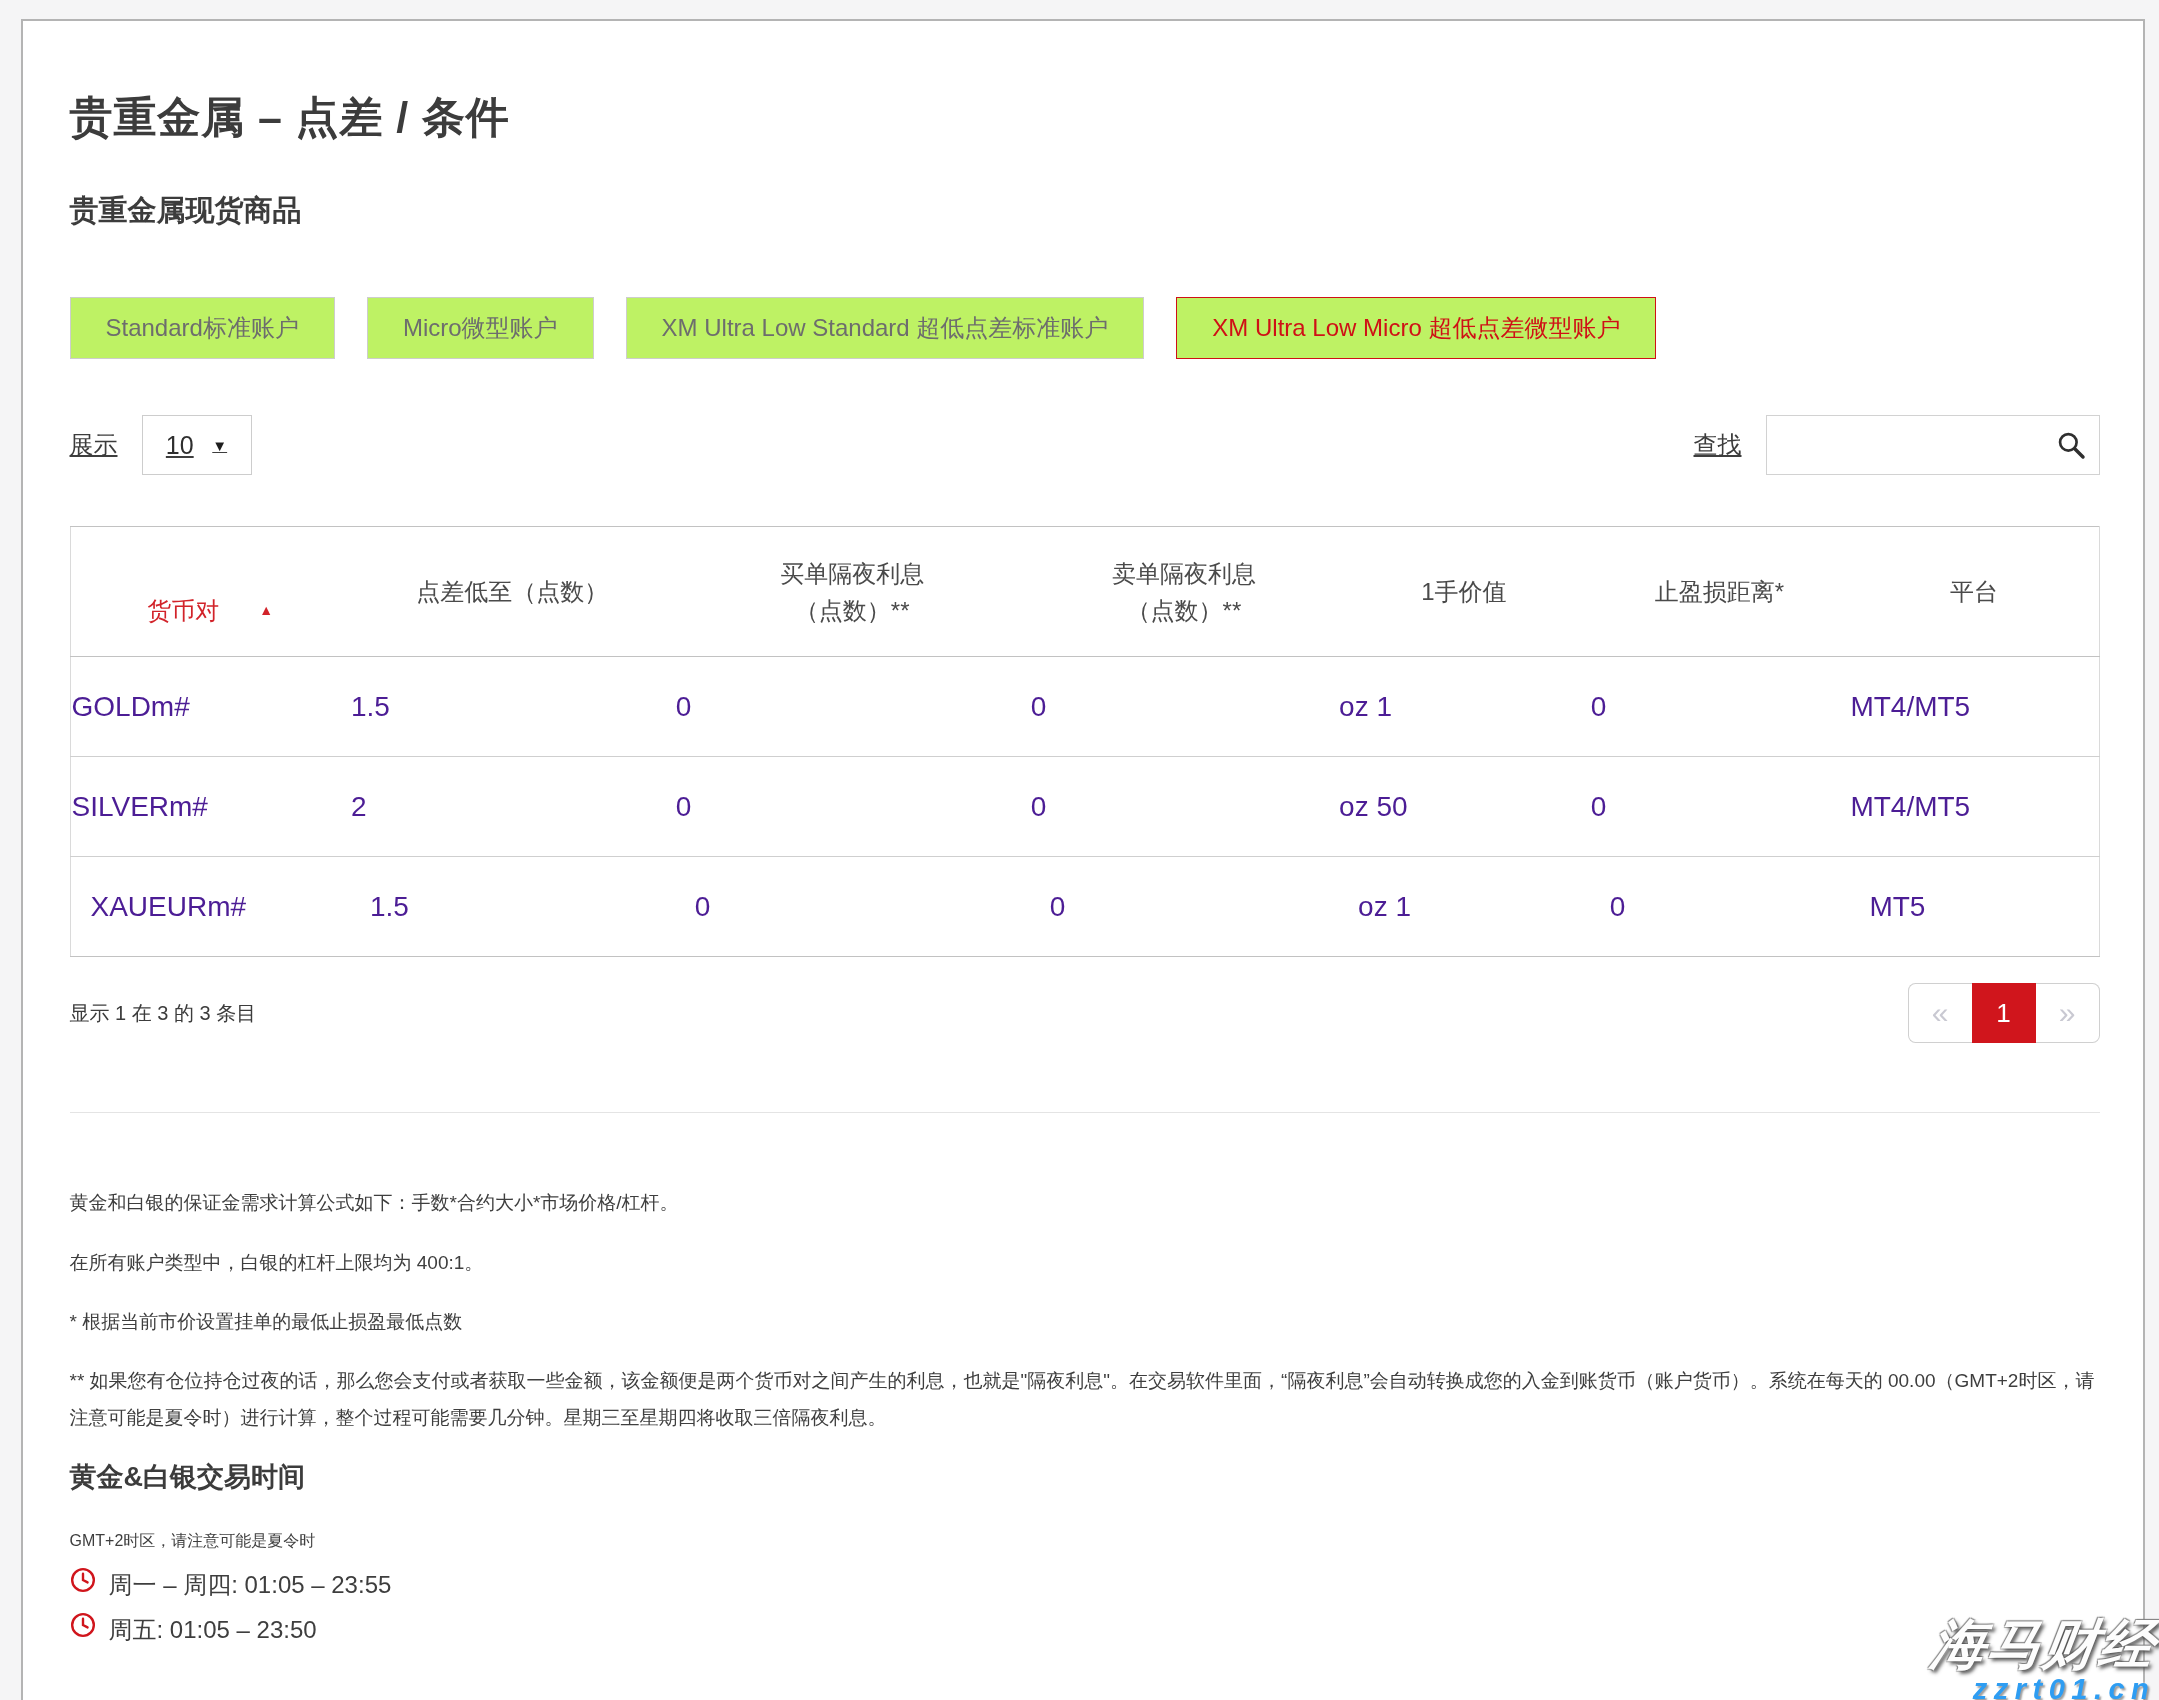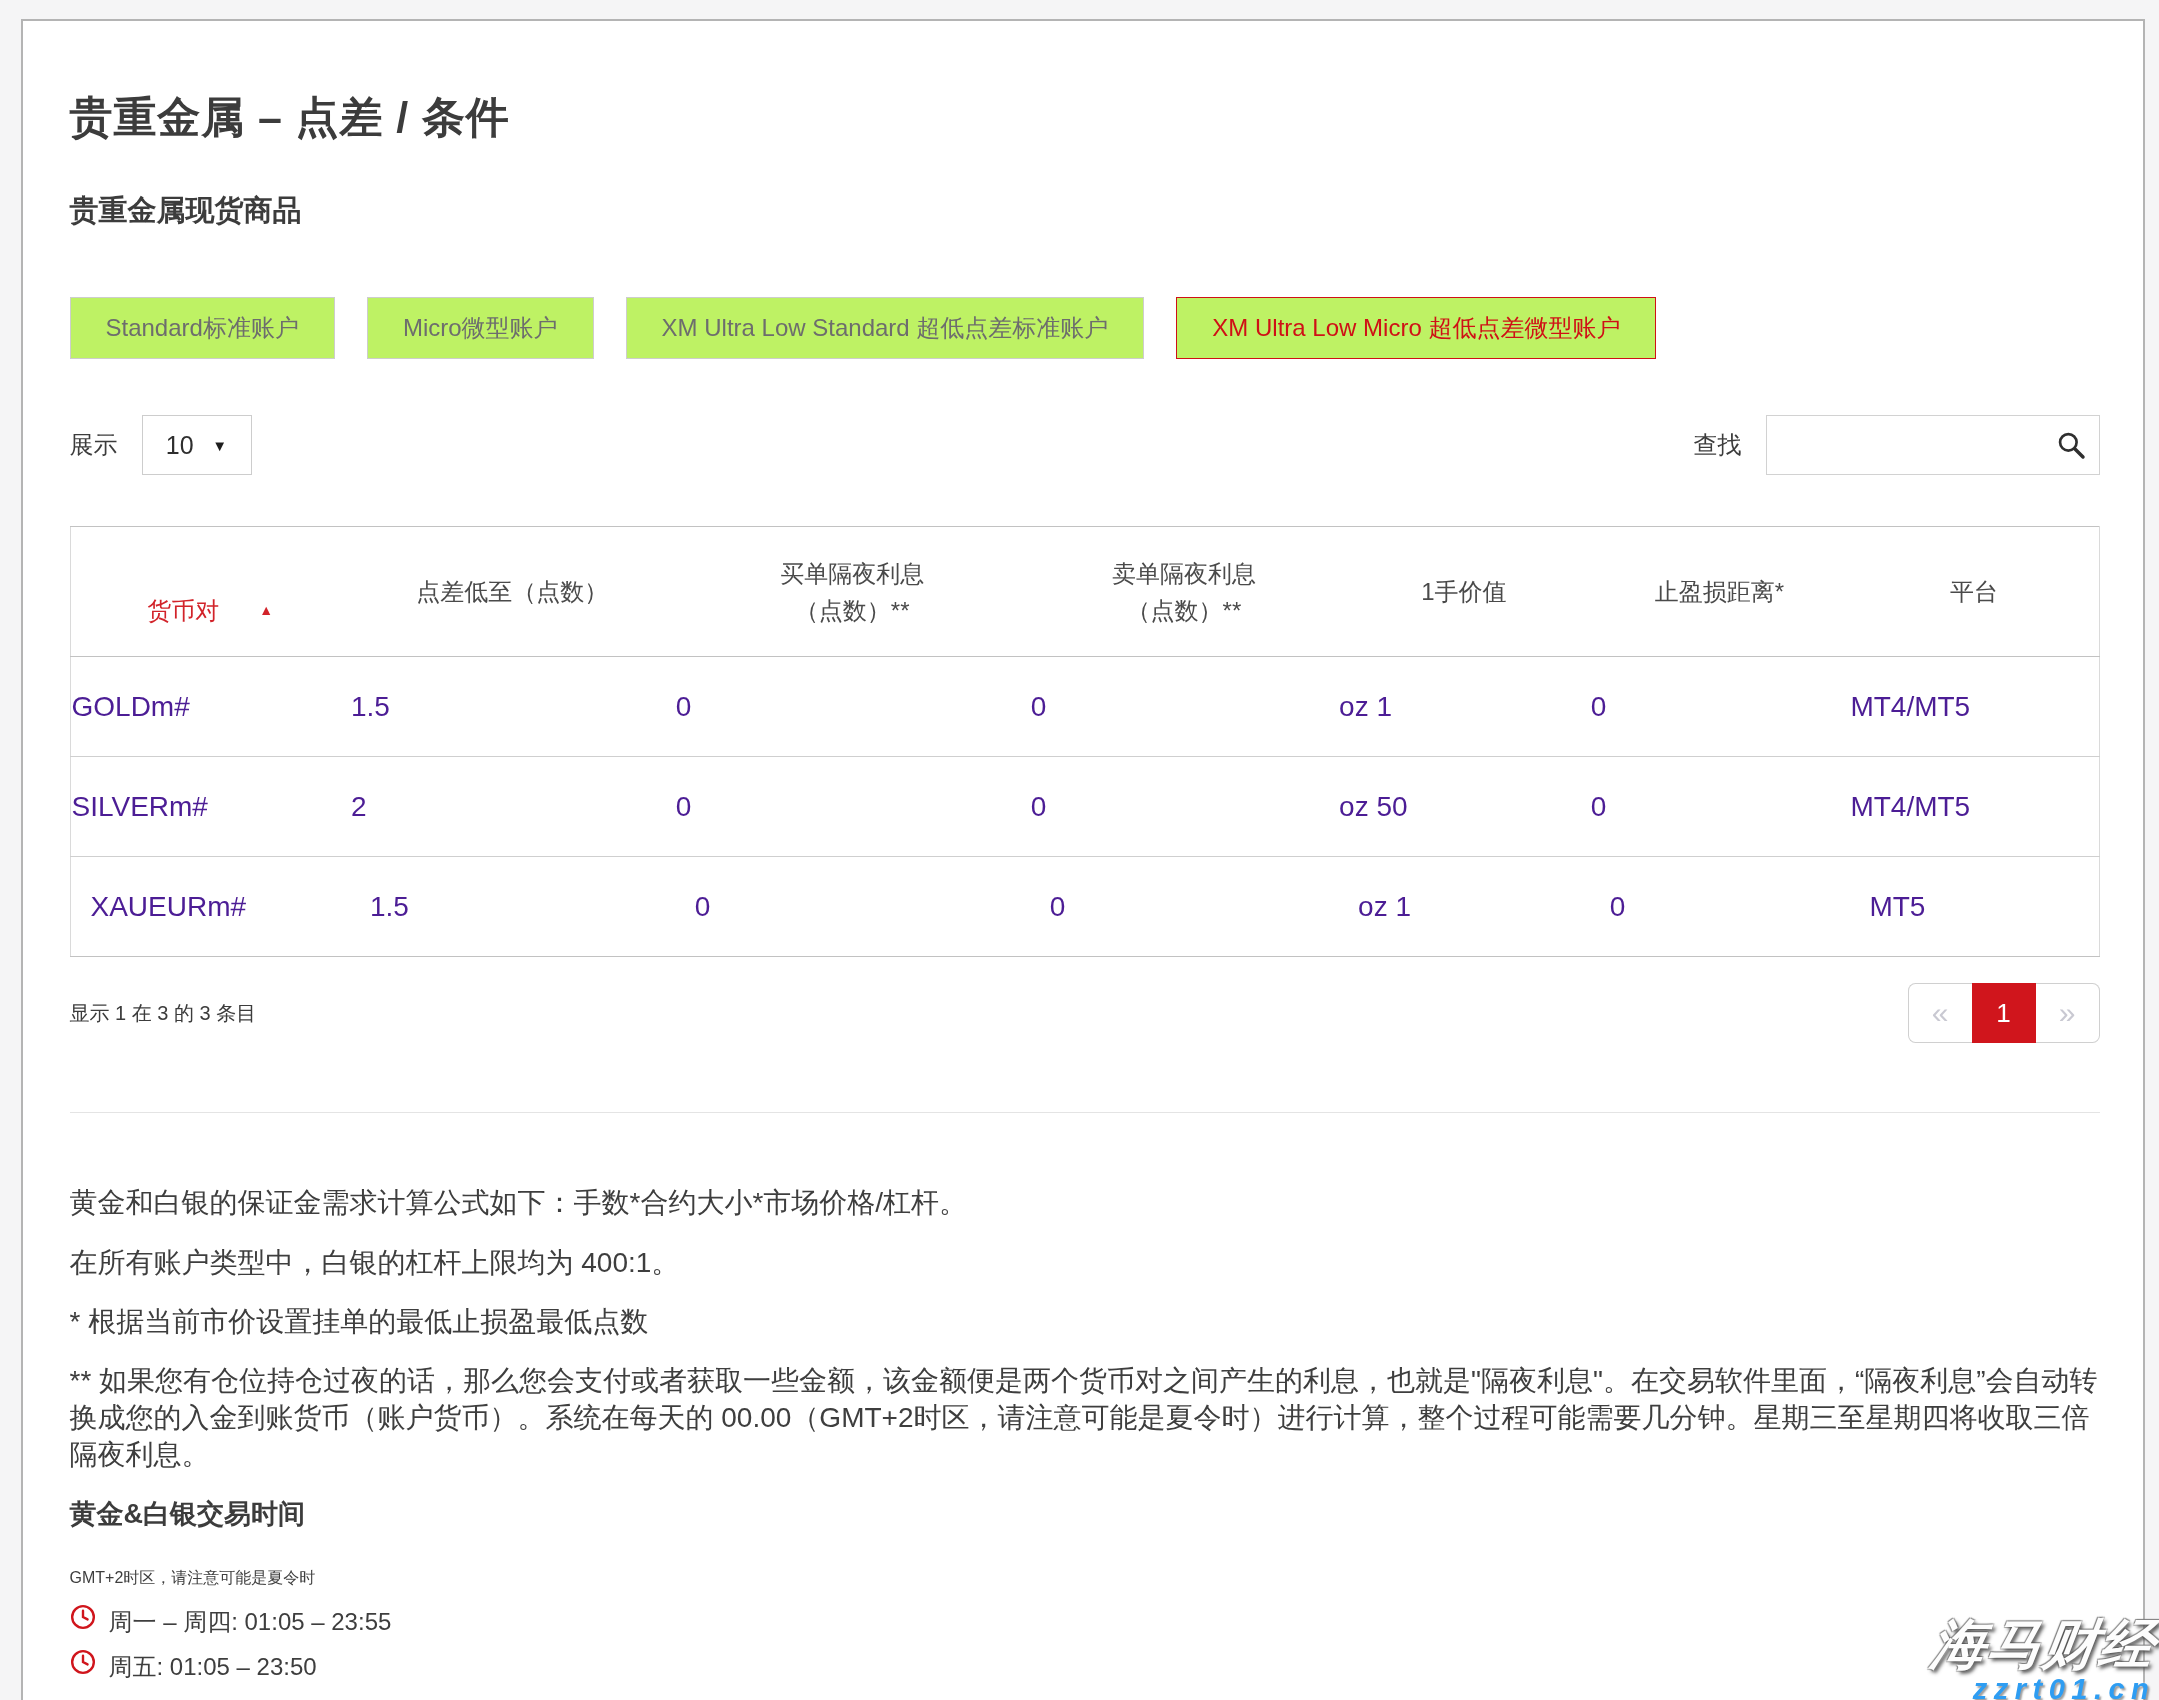--- a/index.html
+++ b/index.html
@@ -19,21 +19,21 @@
   h2.page-subtitle{margin:50px 0 0;font-size:29px;font-weight:bold;color:#3c3c3c;line-height:35px;}
 
   .tabs{margin-top:69px;display:flex;gap:32px;}
   .tab{
     border:1.9px solid #cdcdcd;background:#bef264;color:#6d6d6d;
     font-size:24px;height:62px;padding:12px 35px;box-sizing:border-box;
     display:inline-flex;align-items:center;justify-content:center;white-space:nowrap;
   }
   .tab.active{border-color:#cf1016;color:#cf1016;}
 
-  .controls{margin-top:56px;display:flex;align-items:center;}
+  .controls{margin-top:56px;display:flex;align-items:center;text-decoration:underline;}
   .ctl-label{font-size:24px;color:#3c3c3c;}
   .page-size{
     margin-left:24px;width:110px;height:60px;border:1.9px solid #cdcdcd;box-sizing:border-box;
     display:flex;align-items:center;justify-content:center;gap:18.6px;font-size:25px;color:#2e2e2e;
   }
   .caret{font-size:15px;color:#1d1d1d;}
   .spacer{flex:1;}
   .search-wrap{margin-left:24px;position:relative;width:334px;height:60px;box-sizing:border-box;}
   .search-input{
     width:100%;height:100%;box-sizing:border-box;border:1.9px solid #d2d2d2;background:#fff;
@@ -67,21 +67,21 @@
   .pg{
     width:64px;height:60px;border:0.9px solid #d0d0d0;box-sizing:border-box;background:#fff;
     display:flex;align-items:center;justify-content:center;font-size:30px;color:#c9c9d2;
   }
   .pg.prev{border-radius:7.5px 0 0 7.5px;border-right:none;}
   .pg.next{border-radius:0 7.5px 7.5px 0;border-left:none;}
   .pg.current{background:#d0151c;border-color:#d0151c;color:#ffffff;font-size:26px;}
 
   .divider{margin-top:69px;border:none;border-top:1.9px solid #e4e4e4;}
 
-  .note{margin:22.4px 0 0;font-size:28px;line-height:37px;color:#3e3e3e;}
+  .note{margin:22.4px 0 0;font-size:19px;line-height:37px;color:#3e3e3e;}
   .note.first{margin-top:71px;}
 
   h3.hours-heading{margin:22.4px 0 0;font-size:27px;font-weight:bold;color:#3c3c3c;line-height:37px;}
   .tz-note{margin-top:26px;font-size:16px;color:#3e3e3e;line-height:37px;}
   .hours-line{display:flex;align-items:center;gap:13px;margin-top:7.5px;font-size:24px;color:#3e3e3e;line-height:37px;}
 
   .watermark{position:absolute;right:3.7px;bottom:-5.6px;text-align:right;z-index:5;}
   .wm-brand{
     font-size:54px;font-weight:bold;font-style:italic;letter-spacing:1.9px;color:#fdfdfd;
     transform:skewX(-8deg);line-height:56px;

